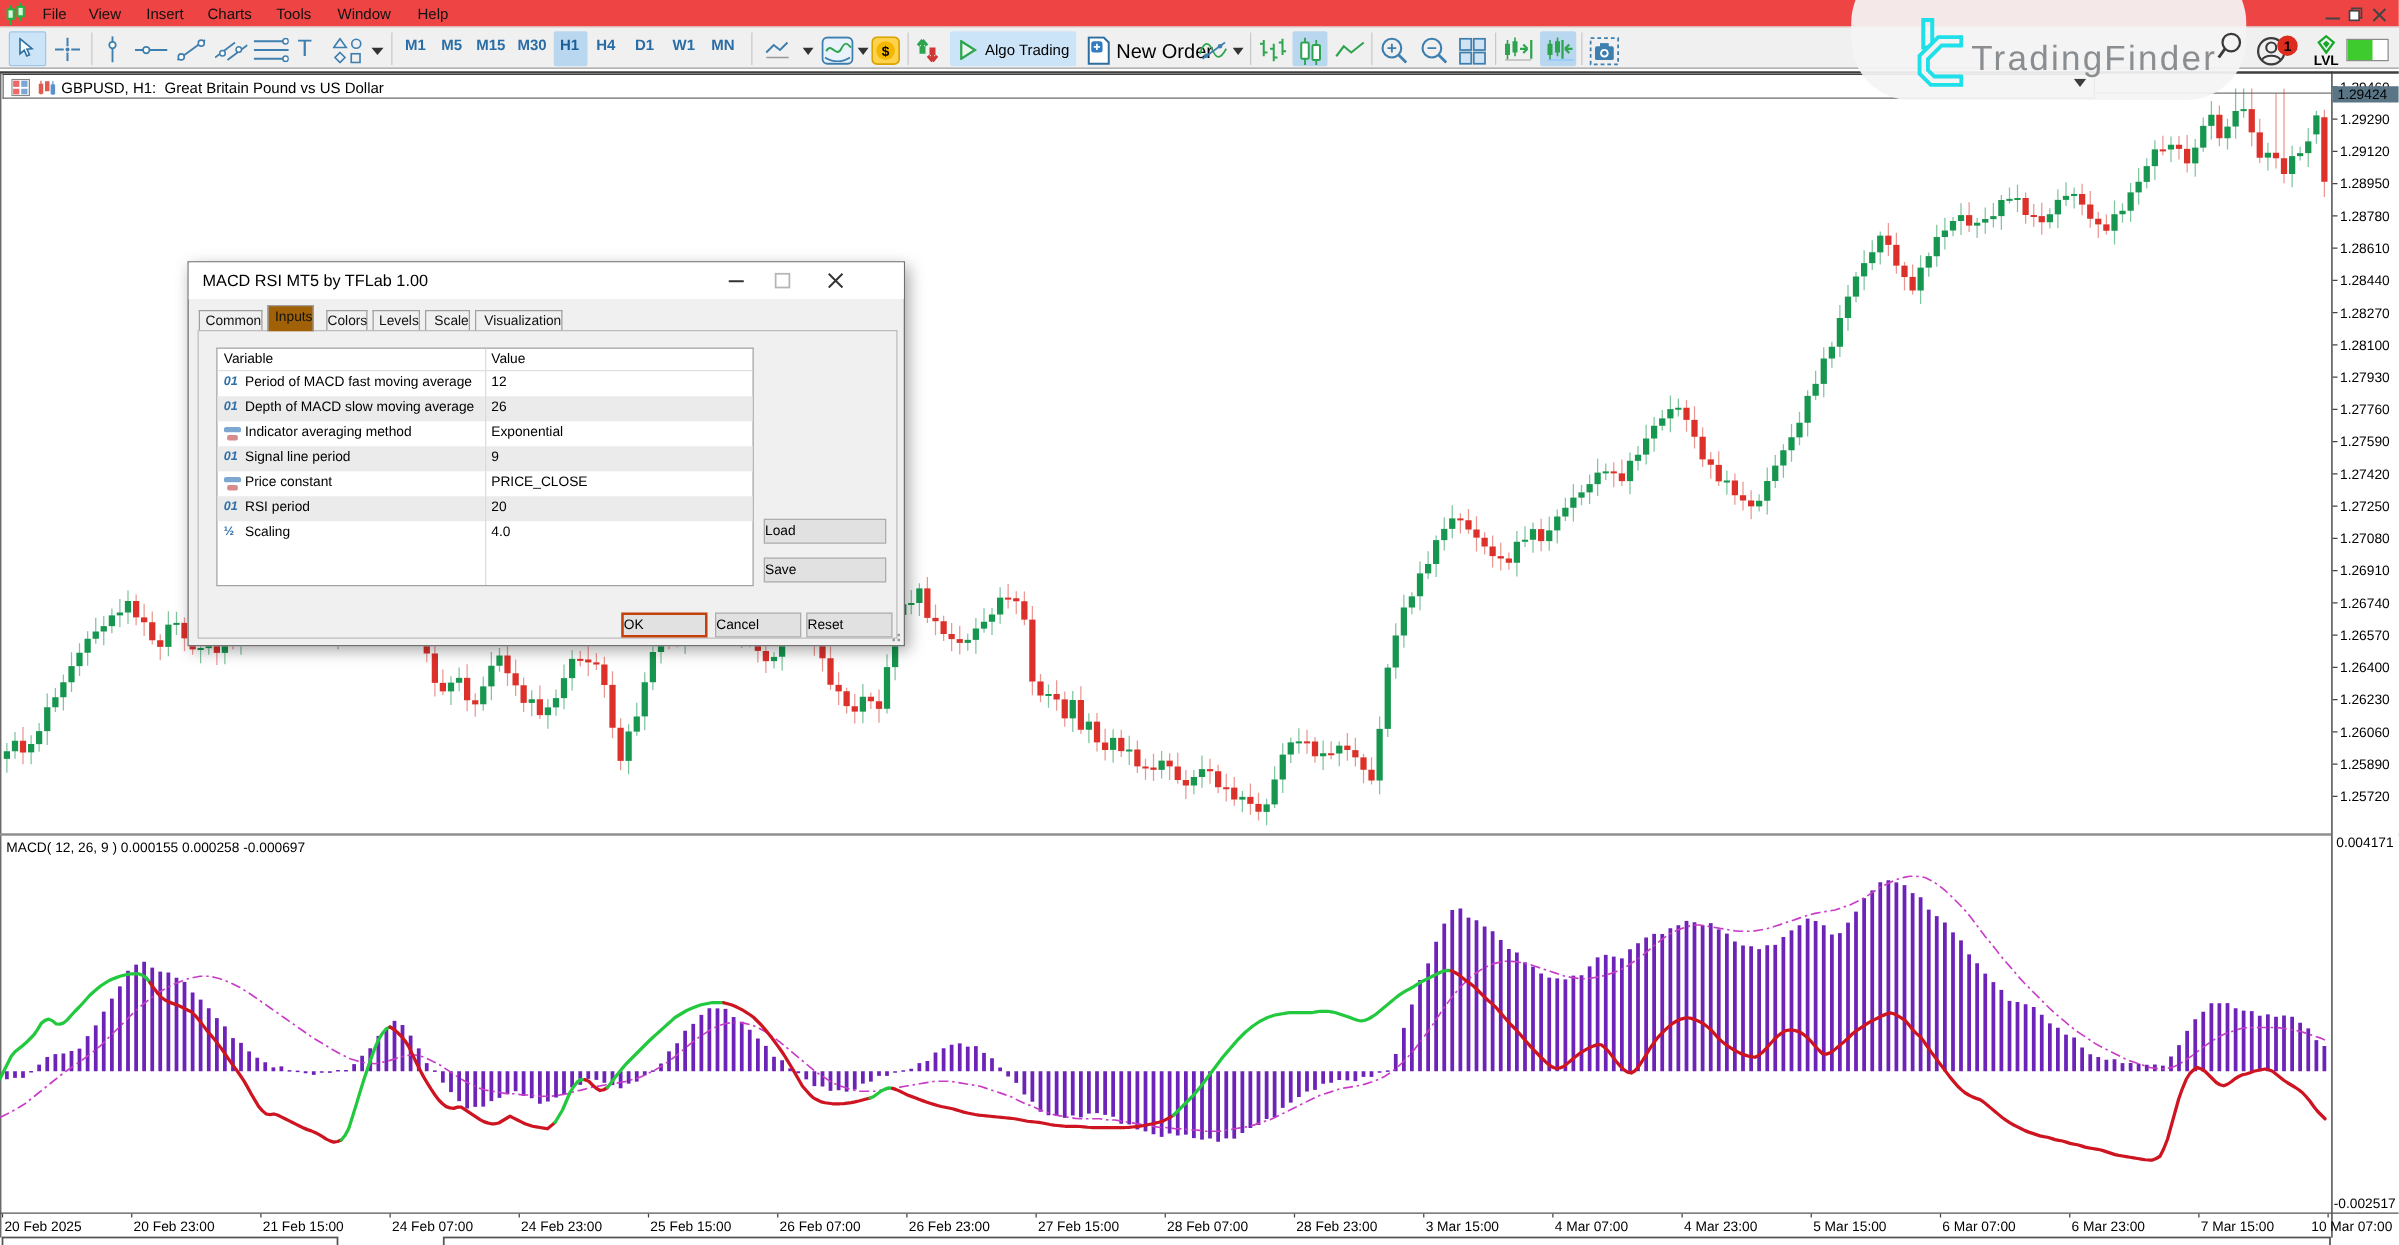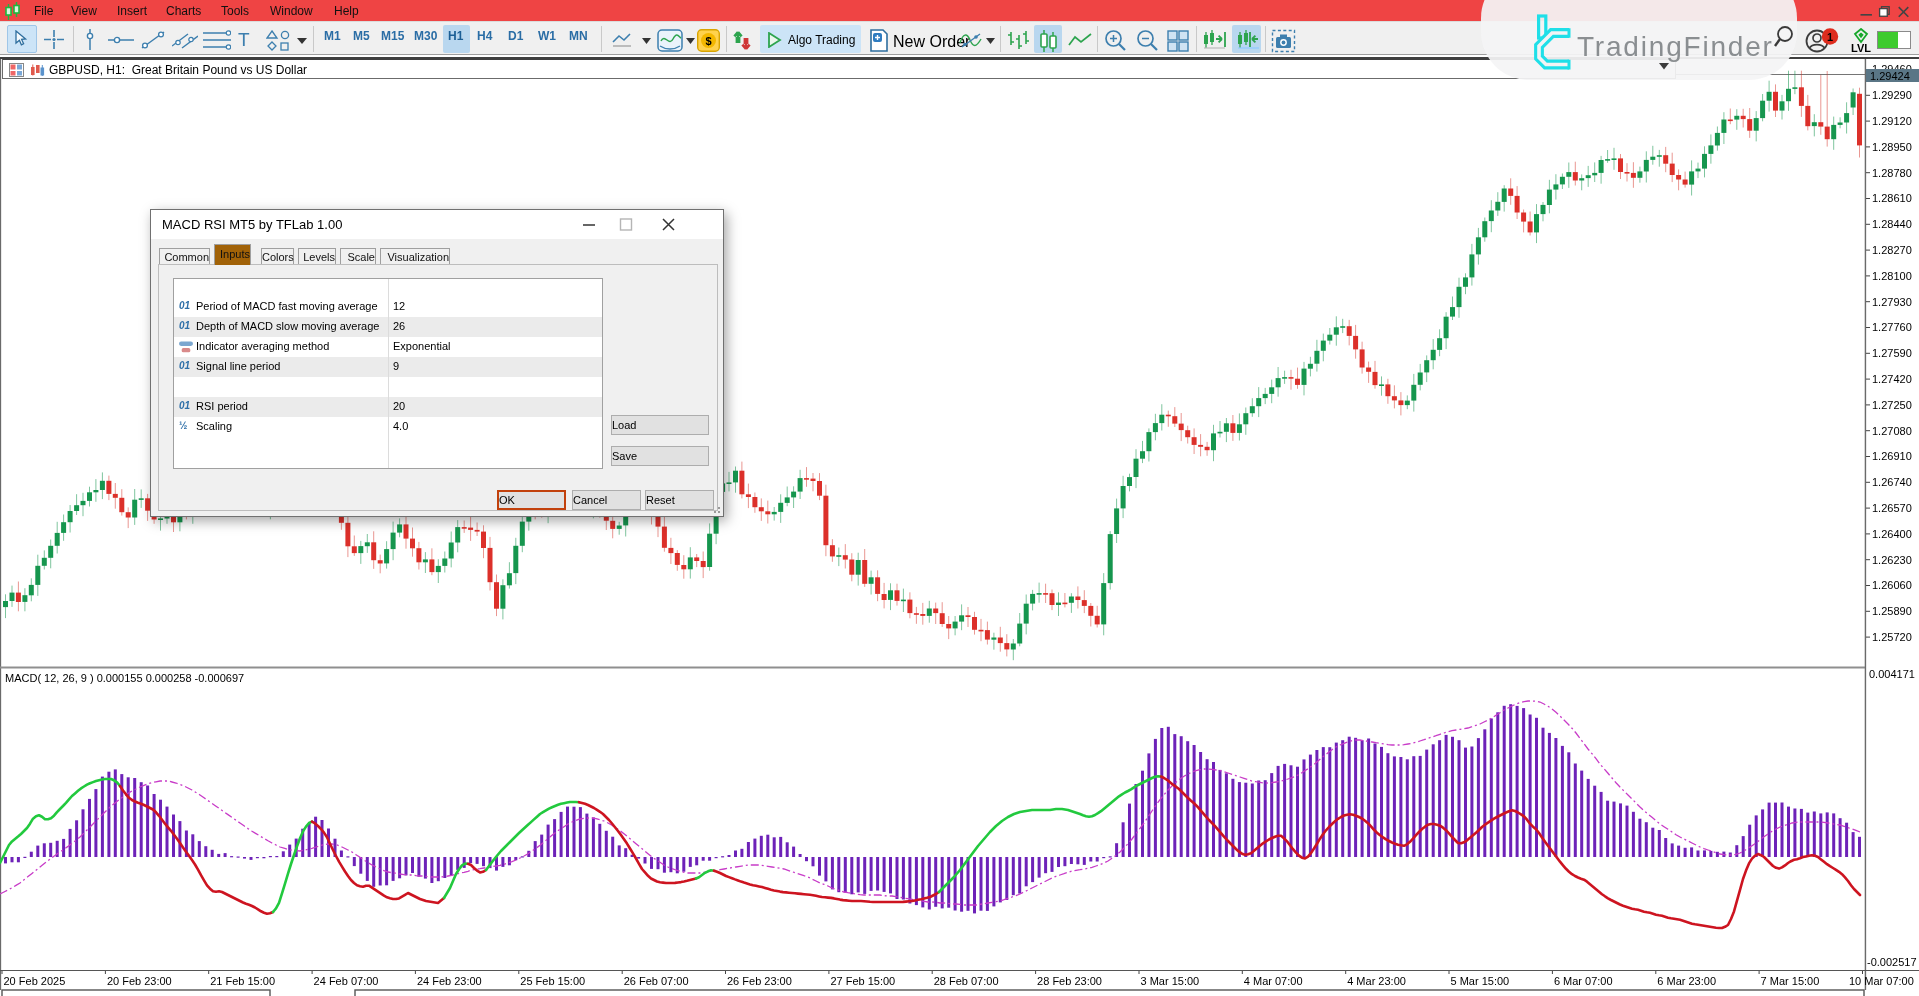--- a/index.html
+++ b/index.html
@@ -1004,20 +1004,25 @@
       </svg>
   </div>
   <div class="tab" style="left:8px;top:38px;width:51px;height:17px;line-height:16px">Common</div>
   <div class="tab" style="left:63px;top:34px;width:37px;height:21px;line-height:19px;background:#a16207;z-index:3">Inputs</div>
   <div class="tab" style="left:110px;top:38px;width:33px;height:17px;line-height:16px">Colors</div>
   <div class="tab" style="left:147px;top:38px;width:38px;height:17px;line-height:16px">Levels</div>
   <div class="tab" style="left:189px;top:38px;width:36px;height:17px;line-height:16px">Scale</div>
   <div class="tab" style="left:229px;top:38px;width:70px;height:17px;line-height:16px">Visualization</div>
   <div id="tabline"></div>
   <div id="tbl">
+    <div class="trow" style="top:0;height:18px">
+      <span class="tname" style="top:2px;left:5px">Variable</span>
+      <span class="tval" style="top:2px">Value</span>
+      <div style="position:absolute;left:0;top:17px;width:428px;height:1px;background:#e0e0e0"></div>
+    </div>
     <div class="trow" style="top:18px">
         <span class="ticon">01</span>
         <span class="tname">Period of MACD fast moving average</span>
         <span class="tval">12</span>
       </div>
     <div class="trow alt" style="top:38px">
         <span class="ticon">01</span>
         <span class="tname">Depth of MACD slow moving average</span>
         <span class="tval">26</span>
       </div>
@@ -1026,20 +1031,28 @@
           <rect x="0" y="0" width="13" height="4" rx="2" fill="#7ba7d0"></rect>
           <rect x="2.5" y="6" width="8" height="4" rx="1.5" fill="#d98a8a"></rect>
         </svg>
       <span class="tname">Indicator averaging method</span>
         <span class="tval">Exponential</span>
       </div>
     <div class="trow alt" style="top:78px">
         <span class="ticon">01</span>
         <span class="tname">Signal line period</span>
         <span class="tval">9</span>
+      </div>
+    <div class="trow" style="top:98px">
+      <svg class="ticon" style="top:4px" width="13" height="11" viewBox="0 0 13 11">
+          <rect x="0" y="0" width="13" height="4" rx="2" fill="#7ba7d0"></rect>
+          <rect x="2.5" y="6" width="8" height="4" rx="1.5" fill="#d98a8a"></rect>
+        </svg>
+      <span class="tname">Price constant</span>
+        <span class="tval">PRICE_CLOSE</span>
       </div>
     <div class="trow alt" style="top:118px">
         <span class="ticon">01</span>
         <span class="tname">RSI period</span>
         <span class="tval">20</span>
       </div>
     <div class="trow" style="top:138px">
         <span class="ticon" style="font-style:normal">½</span>
         <span class="tname">Scaling</span>
         <span class="tval">4.0</span>

